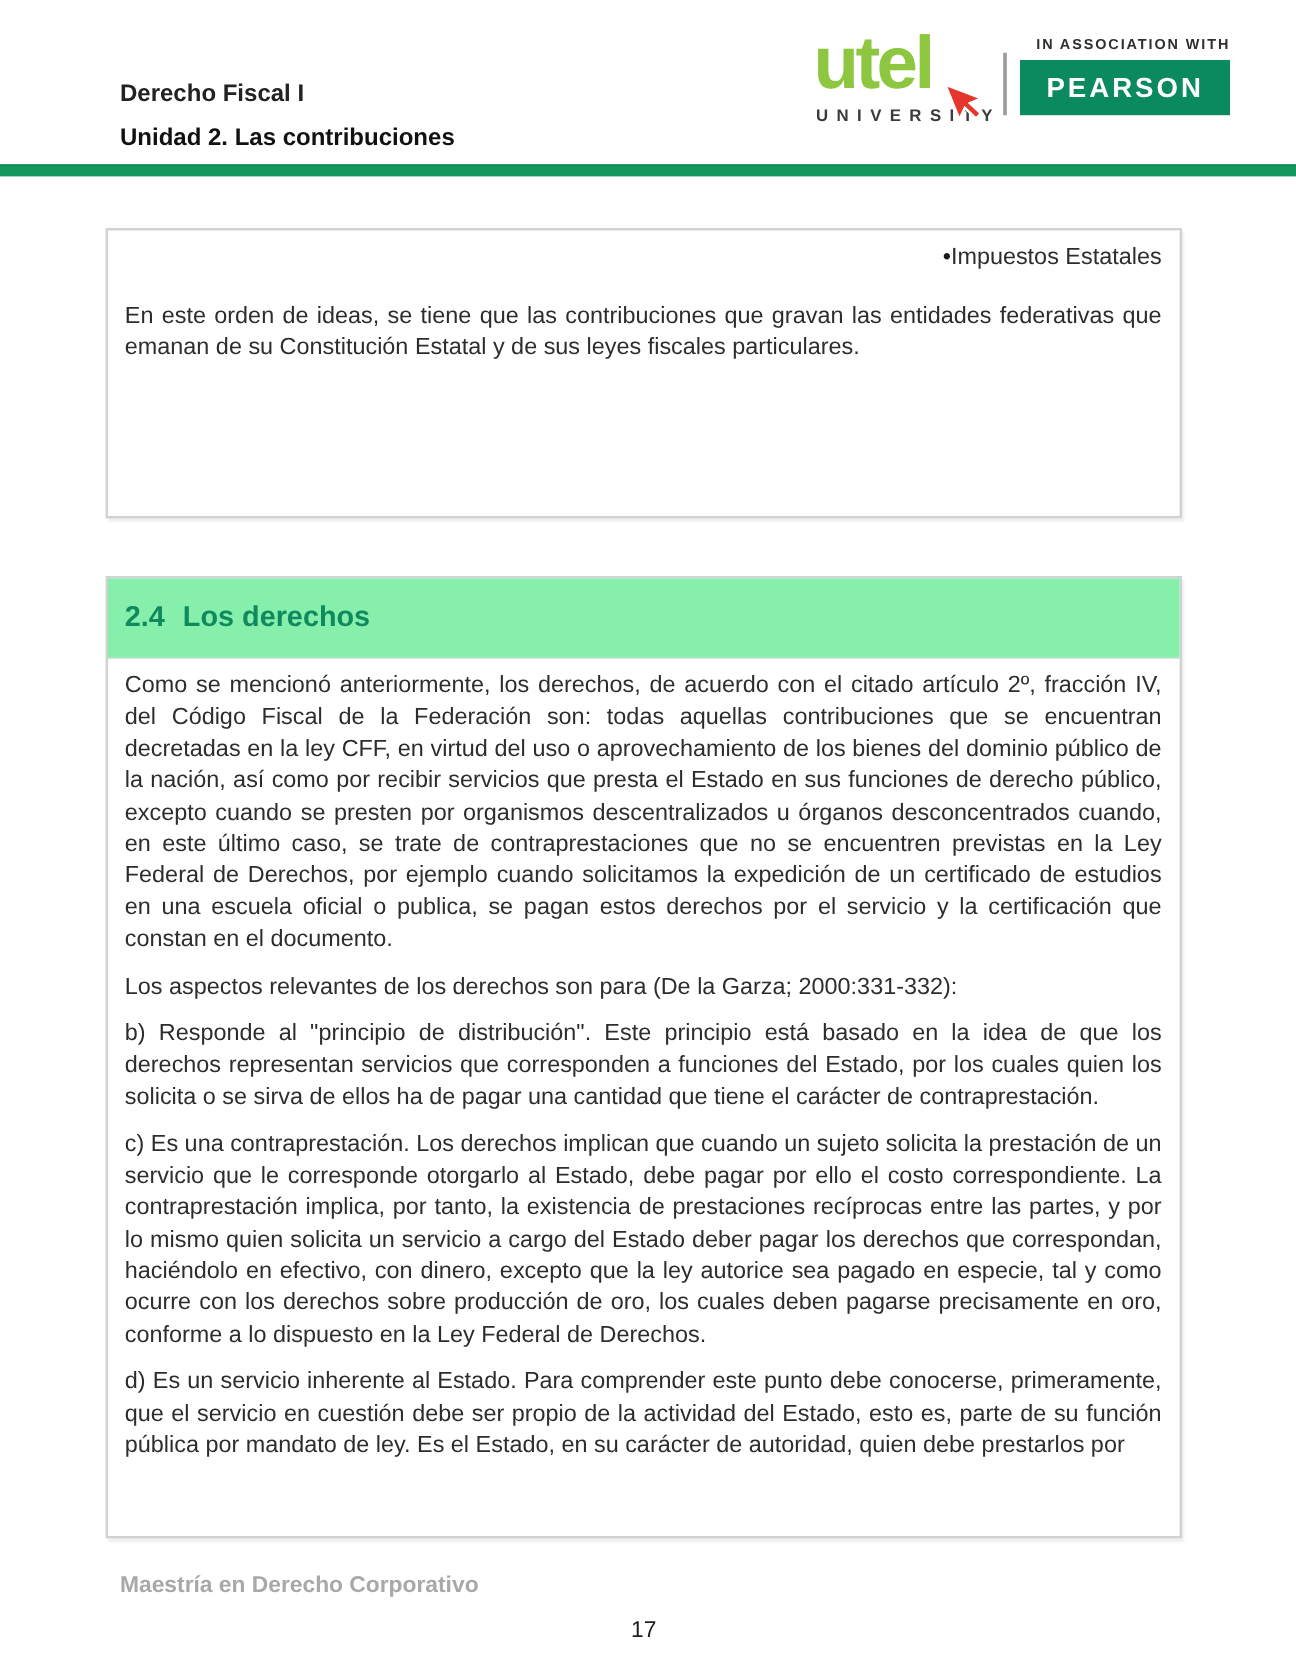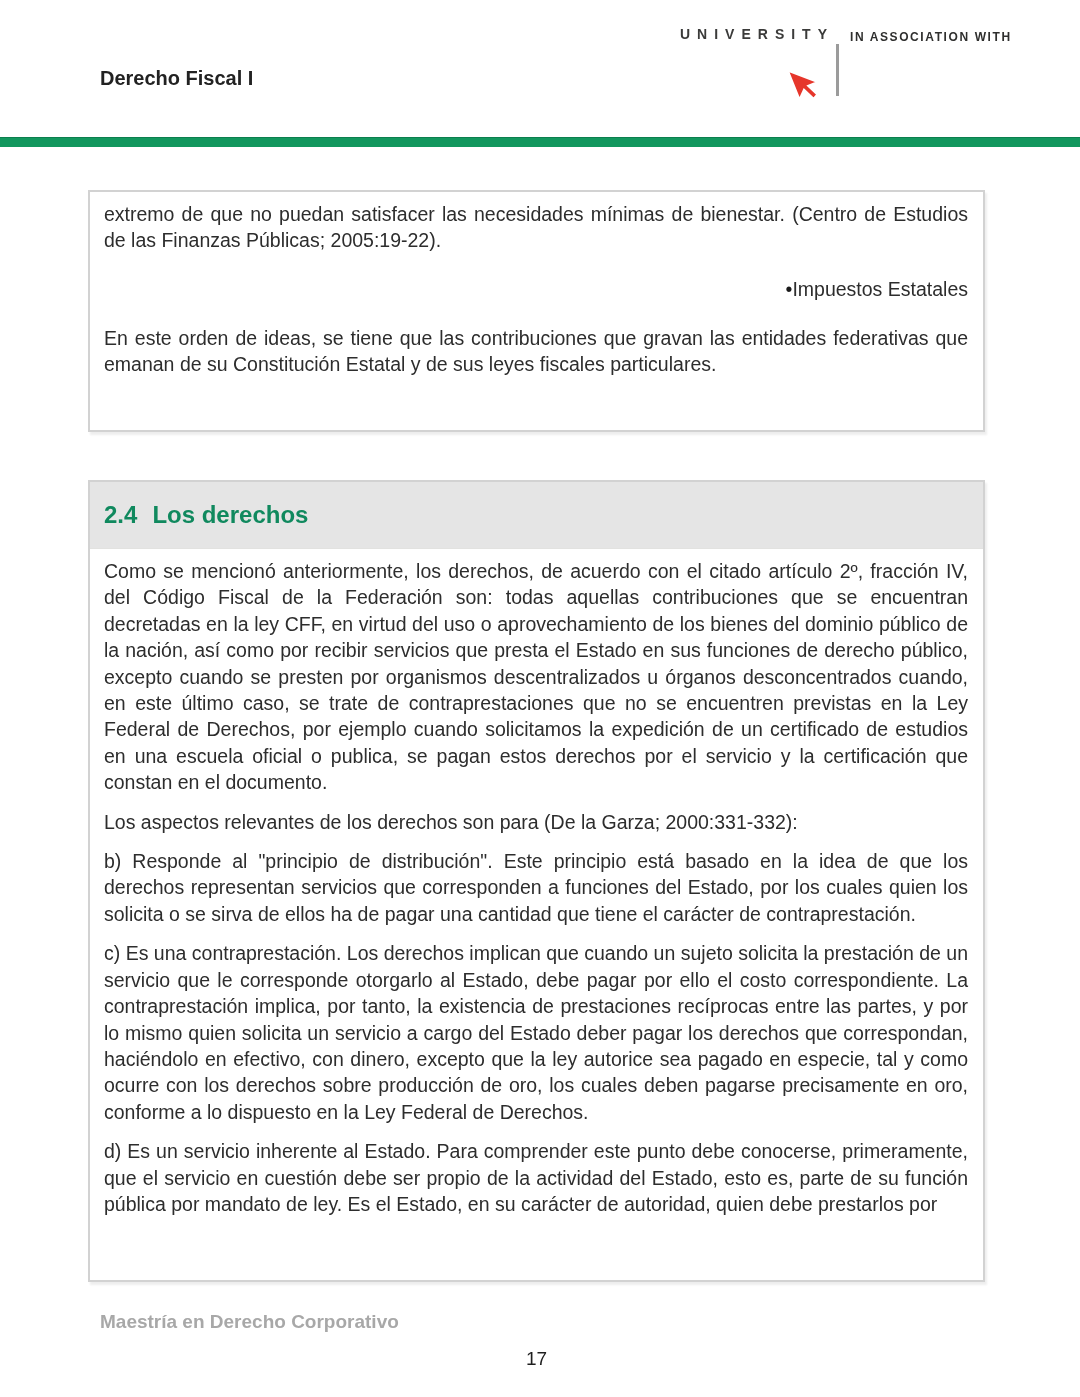--- a/index.html
+++ b/index.html
@@ -60,21 +60,21 @@
   .box p { font-size: 19.5px; line-height: 26.4px; text-align: justify; color: #2d2d2d; }
 
   .intro-box { top: 190px; height: 242px; padding: 9px 15px 0 14px; }
   .intro-box p { margin-bottom: 22px; }
   .intro-box ul { list-style: none; margin: 0 0 22px 0; padding-left: 32px; text-align: right; }
   .intro-box li { font-size: 19.5px; line-height: 27px; }
   .intro-box li .bullet-dot { display: inline-block; width: 28px; color: #1a1a1a; }
 
   .section-box { top: 480px; height: 802px; padding: 0; }
   .heading-band {
-    background: #e5e5e5; height: 67px;
+    background: #86efac; height: 67px;
     border-bottom: 1px solid #e2e2e0;
     display: flex; align-items: center; padding-left: 14px;
   }
   .section-heading { font-size: 24px; font-weight: 700; color: #10895e; }
   .section-heading .sec-num { margin-right: 15px; }
   .section-content { padding: 9px 15px 0 14px; }
   .section-content p { margin-bottom: 13px; }
   .section-content p:last-child { margin-bottom: 0; }
 
   
@@ -85,43 +85,45 @@
   .program-name {
     position: absolute; left: 100px; top: 1311px;
     font-size: 19px; font-weight: 700; color: #a8a8a8;
   }
 </style>
 </head>
 <body>
 
 <div class="header-left">
   <div class="course-title">Derecho Fiscal I</div>
+  <div class="unit-title">Unidad 2. Las contribuciones</div>
 </div>
 
 <div class="logo">
   <div class="utel-block">
     <div class="utel-word">
+      <span>utel</span>
       <svg class="cursor-arrow" viewBox="0 0 24 24">
         <g transform="rotate(-22 12 12)">
           <path d="M7 1 L7 19 L11.5 14.8 L14.6 21.6 L17.6 20.1 L14.6 13.6 L20.5 13.6 Z" fill="#e6362b" stroke="#ffffff" stroke-width="1.2"></path>
         </g>
       </svg>
     </div>
     <div class="utel-university">UNIVERSITY</div>
   </div>
   <div class="logo-divider"></div>
   <div class="pearson-block">
     <div class="assoc-text">IN ASSOCIATION WITH</div>
+    <div class="pearson-box">PEARSON</div>
   </div>
 </div>
 
 <div class="green-bar"></div>
 
 <section class="box intro-box">
-  <p>extremo de que no puedan satisfacer las necesidades mínimas de bienestar. (Centro de Estudios de las Finanzas Públicas; 2005:19-22).</p>
   <ul>
     <li><span class="bullet-dot">•</span><span>Impuestos Estatales</span></li>
   </ul>
   <p>En este orden de ideas, se tiene que las contribuciones que gravan las entidades federativas que emanan de su Constitución Estatal y de sus leyes fiscales particulares.</p>
 </section>
 
 <section class="box section-box">
   <div class="heading-band">
     <div class="section-heading">
       <span class="sec-num">2.4</span><span>Los derechos</span>

